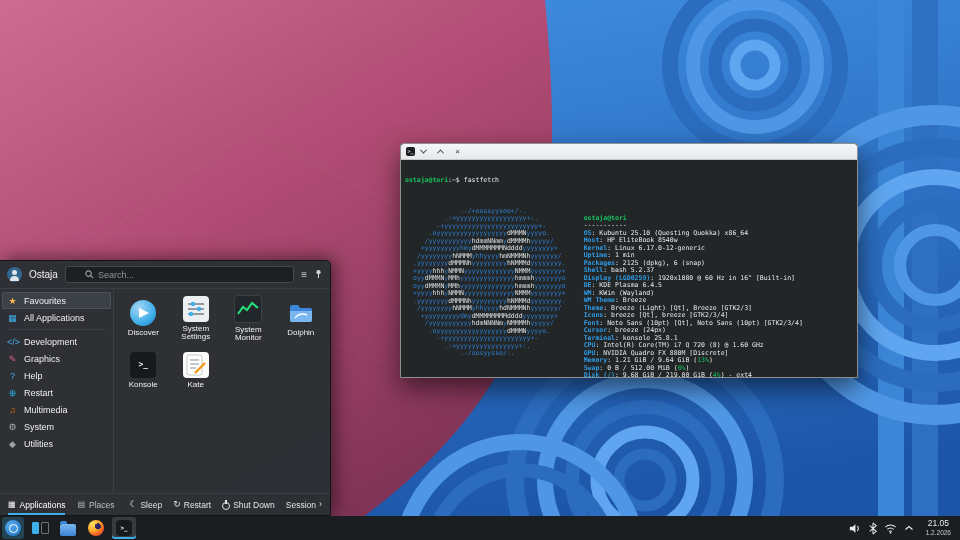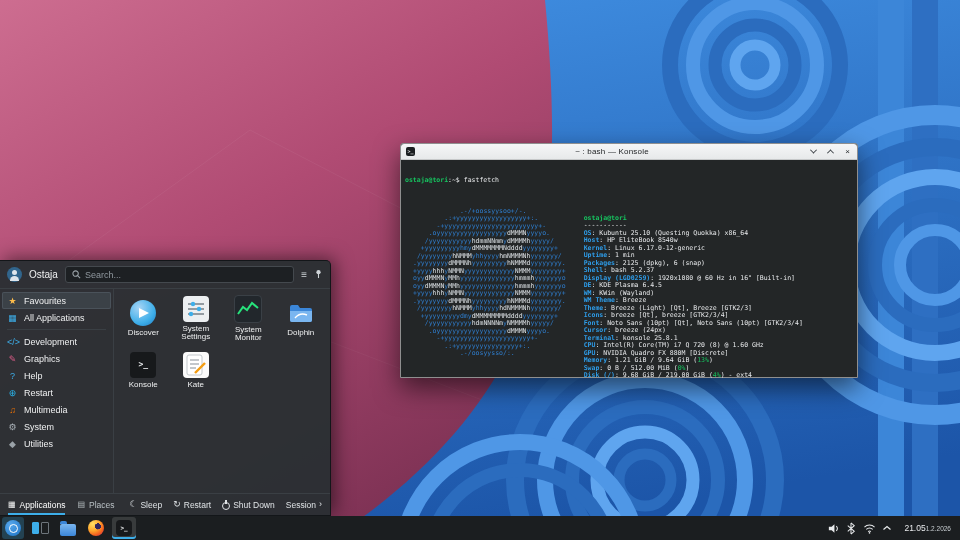--- a/index.html
+++ b/index.html
@@ -34,21 +34,21 @@
   
   .kickoff{position:absolute;left:0;bottom:24px;width:330px;height:254px;background:rgba(42,47,51,.97);
     border:1px solid #131619;border-left:none;border-radius:0 5px 0 0;color:#eff0f1;
     box-shadow:4px -2px 18px rgba(0,0,0,.5);display:flex;flex-direction:column;font-size:9px;}
   .k-top{display:flex;align-items:center;height:27px;padding:0 7px;gap:7px;}
   .avatar{position:relative;width:15px;height:15px;border-radius:50%;background:#31658c;flex:none;}
   .avatar::before{content:"";position:absolute;left:5px;top:3px;width:5px;height:5px;border-radius:50%;background:#dfe6ec;}
   .avatar::after{content:"";position:absolute;left:3px;top:9px;width:9px;height:5px;border-radius:5px 5px 0 0;background:#dfe6ec;}
   .uname{font-size:10px;}
   .k-search{flex:1;display:flex;align-items:center;gap:4px;height:15px;background:#1d2023;
-    border:1px solid #44494e;border-radius:3px;padding:0 6px;color:#8f979e;}
+    border:1px solid #44494e;border-radius:3px;padding:0 19px;color:#8f979e;}
   .k-ico{color:#cfd4d8;font-size:10px;line-height:10px;}
   .k-body{flex:1;display:flex;border-top:1px solid #3a3f44;min-height:0;}
   .k-side{width:113px;padding:3px 0;border-right:1px solid #3a3f44;}
   .s-item{display:flex;align-items:center;gap:6px;height:17px;padding:0 7px;}
   .s-item.active{background:#3b4147;box-shadow:inset 0 0 0 1px #4a525a;border-radius:2px;margin:0 2px;padding:0 5px;}
   .s-ico{width:11px;text-align:center;font-size:9px;flex:none;}
   .s-sep{height:1px;background:#3a3f44;margin:3px 7px;}
   .k-grid{flex:1;display:grid;grid-template-columns:repeat(4,1fr);grid-auto-rows:50px;gap:2px;padding:4px;align-content:start;}
   .tile{display:flex;flex-direction:column;align-items:center;justify-content:center;gap:3px;border-radius:3px;}
   .tile.sel{background:#3a4450;box-shadow:inset 0 0 0 1px #3daee9;}
@@ -86,21 +86,21 @@
   .kubuntu-logo::after{content:"";position:absolute;left:3.5px;top:3.5px;width:7px;height:7px;border:1.6px solid #fff;border-radius:50%;}
   .pager{width:17px;height:11px;display:flex;gap:2px;align-items:center;}
   .pager i{width:7px;height:10px;border:1px solid #6d757b;border-radius:1px;}
   .pager i.cur{background:#3daee9;border-color:#3daee9;}
   .task{width:24px;height:22px;display:flex;align-items:center;justify-content:center;border-radius:3px;}
   .task.active{background:rgba(255,255,255,.13);box-shadow:inset 0 -2px 0 #3daee9;}
   .folder{position:relative;width:16px;height:12px;background:linear-gradient(#7ab6f0,#3b86d8);border-radius:2px;margin-top:3px;}
   .folder::before{content:"";position:absolute;left:0;top:-3px;width:7px;height:3px;background:#3b86d8;border-radius:2px 2px 0 0;}
   .tray{margin-left:auto;display:flex;align-items:center;gap:2px;}
   .tray-ico{width:16px;height:18px;display:flex;align-items:center;justify-content:center;}
-  .clock{display:flex;flex-direction:row;align-items:center;justify-content:center;padding:0 7px;line-height:9px;}
+  .clock{display:flex;flex-direction:column;align-items:center;justify-content:center;padding:0 7px;line-height:9px;}
   .clock .time{font-size:8.5px;}
   .clock .date{font-size:6.5px;color:#c7cdd1;}
 </style>
 </head>
 <body>
 
 <div class="desktop">
 
   <svg class="wall" viewBox="0 0 960 540" preserveAspectRatio="none">
     <defs>
@@ -137,21 +137,20 @@
       <circle cx="645" cy="480" r="48" stroke="#5fa5ef" stroke-width="13"></circle>
       <circle cx="645" cy="480" r="26" stroke="#2b6cbe" stroke-width="11"></circle>
       <circle cx="520" cy="560" r="118" stroke="#4f97e6" stroke-width="16"></circle>
       <circle cx="520" cy="560" r="90" stroke="#2b6cbe" stroke-width="14"></circle>
     </g>
   </svg>
 
   <div class="window">
     <div class="titlebar">
       <span class="tb-ico">&gt;_</span>
-      <span class="tb-title">~ : bash — Konsole</span>
       <span class="wbtns">
         <span class="wb">
             <i class="chev ch-d"></i>
           </span>
         <span class="wb">
             <i class="chev ch-u"></i>
           </span>
         <span class="wb">×</span>
       </span>
     </div>

